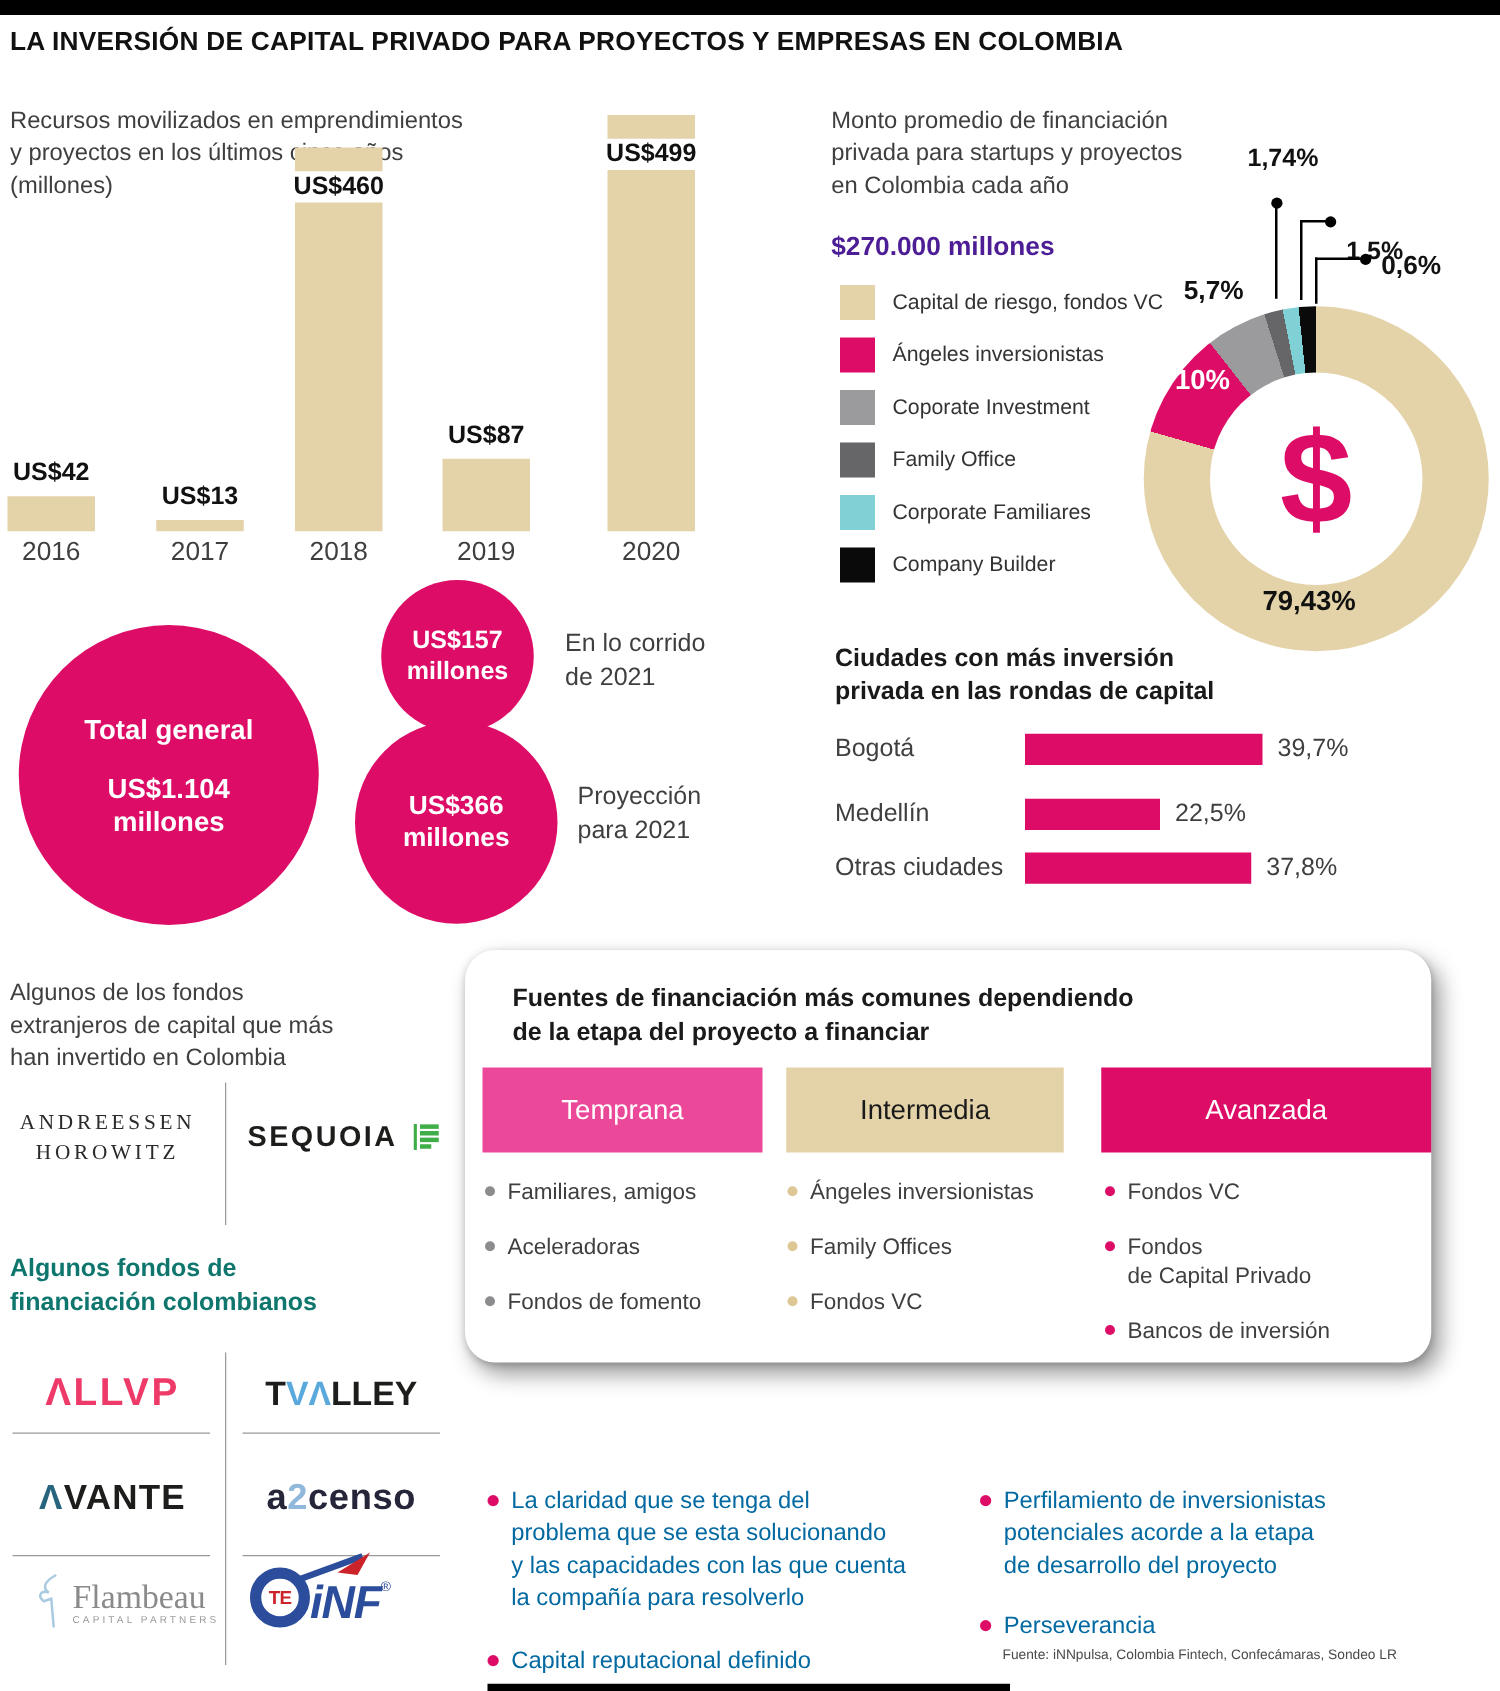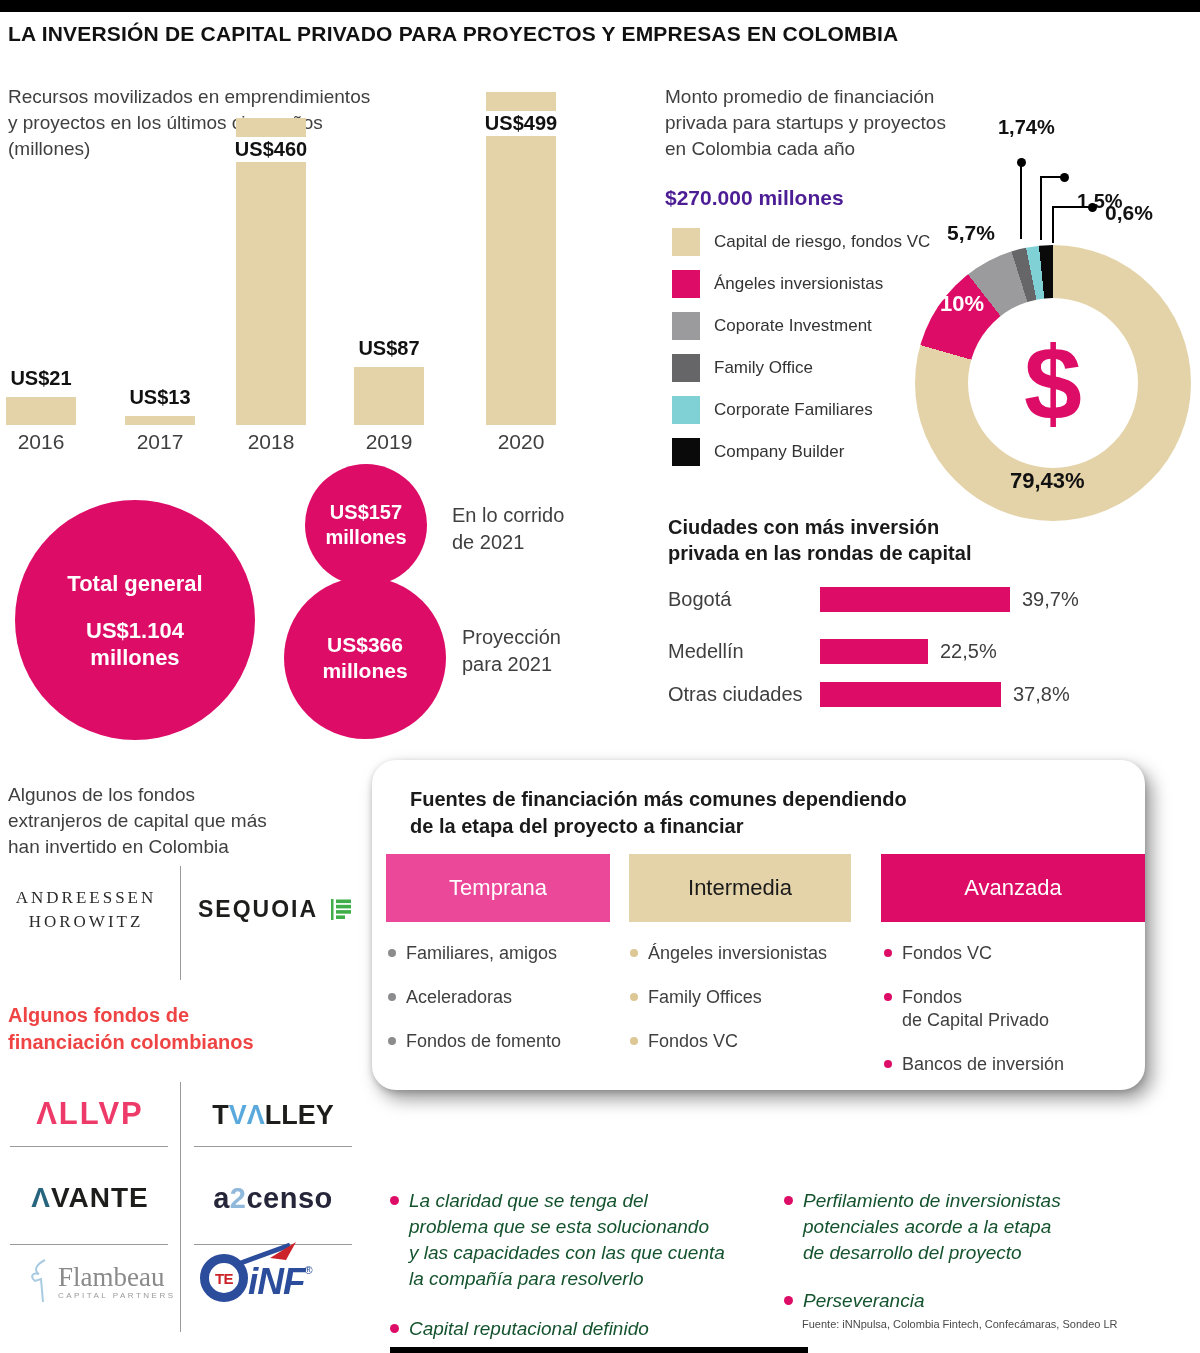--- a/index.html
+++ b/index.html
@@ -77,21 +77,21 @@
   .st0{left:14px;width:224px;background:#ec4899;color:#fff;}
   .st1{left:257px;width:222px;background:#e4d3a8;color:#1a1a1a;}
   .st2{left:509px;width:264px;background:#dd0d67;color:#fff;}
   .ccol{position:absolute;top:182px;}
   .ccol0{left:16px;width:235px;}.ccol1{left:258px;width:245px;}.ccol2{left:512px;width:250px;}
   .citem{display:flex;margin-bottom:21px;font-size:18px;line-height:23px;color:#3f3f3f;}
   .bdot{width:8px;height:8px;border-radius:50%;margin:7px 10px 0 0;flex:0 0 auto;}
   .bd-g{background:#8c8c8e;}.bd-t{background:#dcc795;}.bd-p{background:#dd0d67;}
 
   
-  .cohead{left:8px;top:1002px;font-size:20px;line-height:27px;font-weight:700;color:#ef4444;}
+  .cohead{left:8px;top:1002px;font-size:20px;line-height:27px;font-weight:700;color:#0f766e;}
   .hline{height:1px;background:#9a9a9a;}
   .logo{text-align:center;font-weight:700;}
   .allvp{left:20px;top:1096px;width:140px;font-size:31px;letter-spacing:2px;color:#ee3a68;}
   .tvalley{left:192px;top:1100px;width:162px;font-size:27px;color:#1d1d1b;}
   .blue{color:#5aa9dc;}
   .avante{left:14px;top:1182px;width:152px;font-size:28px;color:#1d1d1b;letter-spacing:1px;}
   .av-a{color:#27657f;}
   .a2c{left:194px;top:1182px;width:158px;font-size:29px;color:#26263a;letter-spacing:.5px;}
   .a2{color:#8fb8da;}
   .flamb{left:26px;top:1258px;display:flex;align-items:center;gap:4px;}
@@ -99,40 +99,40 @@
   .flsub{font-size:8px;letter-spacing:2.5px;color:#9a9a9a;}
   .cinf{left:200px;top:1254px;display:flex;align-items:flex-end;}
   .cring{width:30px;height:30px;border:9px solid #2b4d9b;border-radius:50%;display:flex;
          align-items:center;justify-content:center;}
   .cte{color:#cc2229;font-weight:700;font-size:15px;letter-spacing:-.5px;}
   .cinftxt{font-size:37px;font-weight:700;font-style:italic;color:#2b4d9b;letter-spacing:-1px;line-height:40px;}
   .creg{font-size:11px;color:#2b4d9b;margin-bottom:26px;}
 
   
   .tiptitle{left:408px;top:1122px;font-size:20px;line-height:27px;font-weight:700;color:#1a1a1a;}
-  .tip{position:absolute;display:flex;font-size:19px;line-height:26px;color:#14532d;font-style:italic;}
+  .tip{position:absolute;display:flex;font-size:19px;line-height:26px;color:#0369a1;}
   .tdot{width:9px;height:9px;border-radius:50%;background:#dd0d67;margin:8px 10px 0 0;flex:0 0 auto;}
   .fuente{left:802px;top:1318px;font-size:11px;color:#4a4a4a;}
   .botrule{left:390px;top:1347px;width:418px;height:6px;background:#000;}
 </style>
 </head>
 <body>
 
 <div id="canvas">
 
   <div class="abs toprule"></div>
   <div class="abs mainttl">LA INVERSIÓN DE CAPITAL PRIVADO PARA PROYECTOS Y EMPRESAS EN COLOMBIA</div>
 
   <div class="abs intro pre">Recursos movilizados en emprendimientos
 y proyectos en los últimos cinco años
 (millones)</div>
 
   <div class="abs vcol c0">
     <div class="vbar" style="height: 28px; background: rgb(228, 211, 168);"></div>
-    <div class="vlabel" style="bottom: 34px;">US$21</div>
+    <div class="vlabel" style="bottom: 34px;">US$42</div>
   </div>
   <div class="abs vcol c1">
     <div class="vbar" style="height: 9px; background: rgb(228, 211, 168);"></div>
     <div class="vlabel" style="bottom: 15px;">US$13</div>
   </div>
   <div class="abs vcol c2">
     <div class="vbar" style="height: 307px; background: rgb(228, 211, 168);"></div>
     <div class="vlabel" style="bottom: 263px;">US$460</div>
   </div>
   <div class="abs vcol c3">

